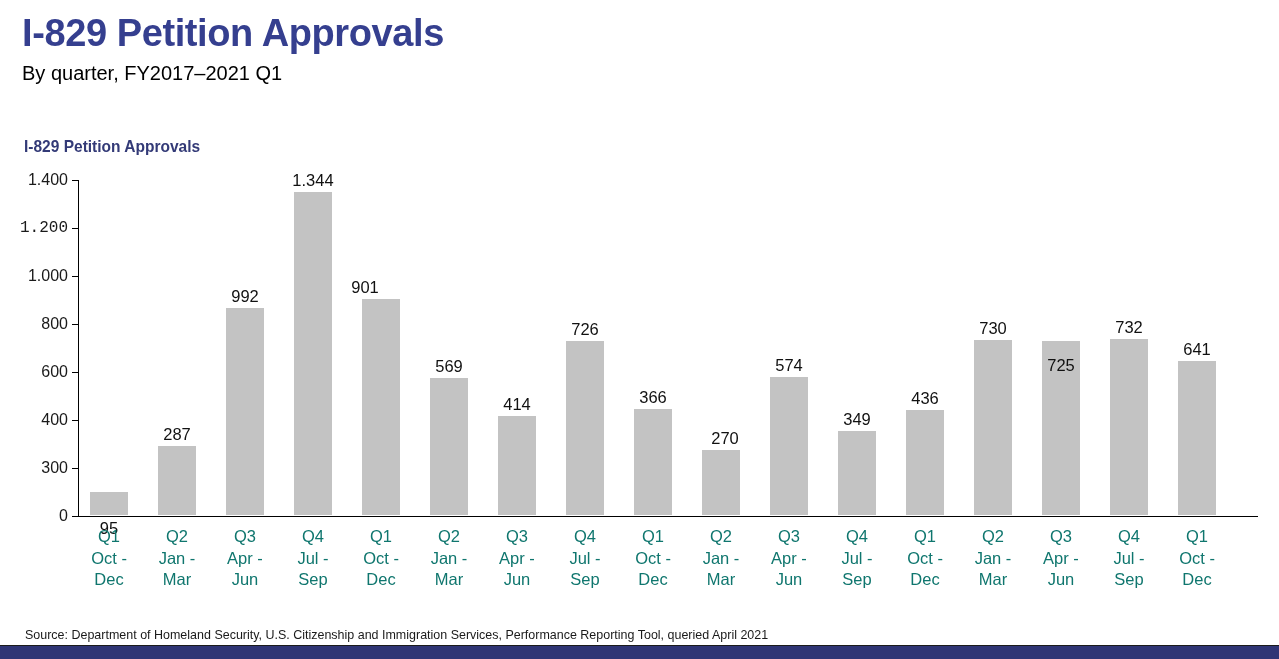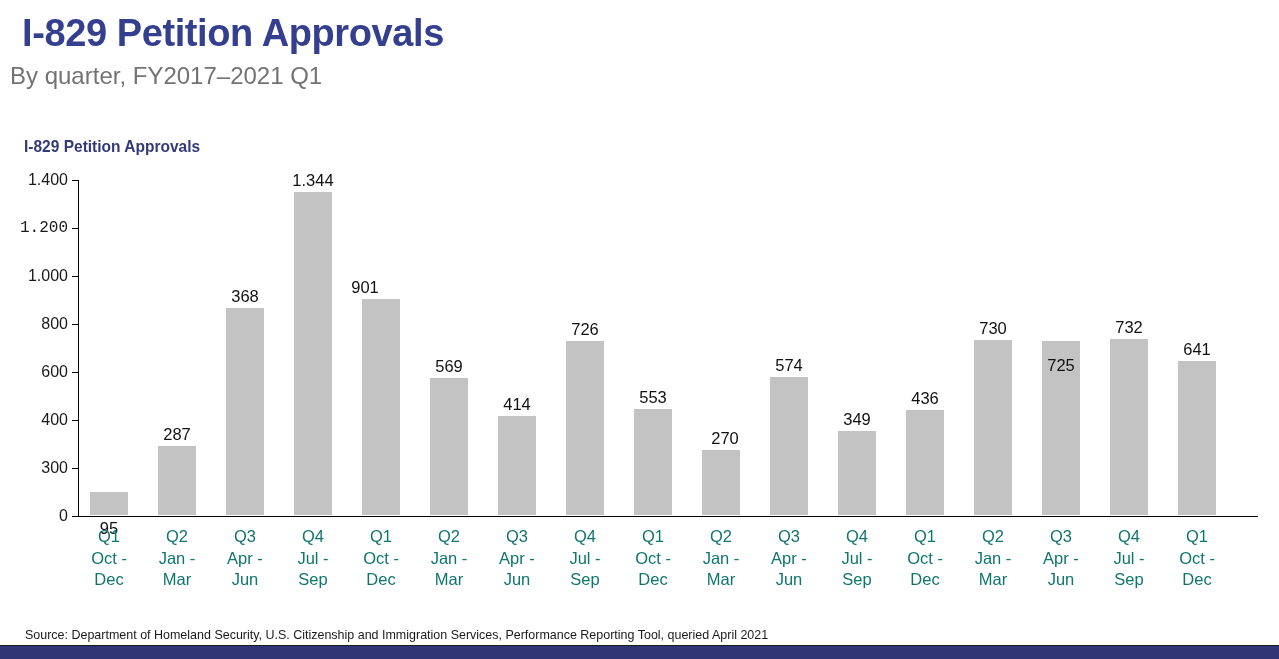--- a/index.html
+++ b/index.html
@@ -22,25 +22,25 @@
     left: 22px;
     top: 12px;
     font-size: 38px;
     font-weight: bold;
     color: #353f8f;
     letter-spacing: -0.4px;
     white-space: nowrap;
   }
   #slide-subtitle {
     position: absolute;
-    left: 10px;
+    left: 22px;
     top: 62px;
-    font-size: 24px;
+    font-size: 20px;
     font-weight: normal;
-    color: #737373;
+    color: #000000;
     white-space: nowrap;
   }
 
   
   #chart-area {
     position: absolute;
     left: 0;
     top: 110px;
     width: 1279px;
     height: 520px;
@@ -195,33 +195,33 @@
         <div class="y-tick" style="top: 240px;"></div>
         <div class="y-tick" style="top: 288px;"></div>
         <div class="y-tick" style="top: 336px;"></div>
       </div>
     <div id="bars">
         <div class="bar" style="left: 12px; height: 22.8px; background: rgb(195, 195, 195);"></div>
         <div class="bar-label" style="left: -4px; top: 292.2px; margin-top: 48px;">95</div>
         <div class="bar" style="left: 80px; height: 68.88px; background: rgb(195, 195, 195);"></div>
         <div class="bar-label" style="left: 64px; top: 246.12px;">287</div>
         <div class="bar" style="left: 148px; height: 207.12px; background: rgb(195, 195, 195);"></div>
-        <div class="bar-label" style="left: 132px; top: 107.88px;">368</div>
+        <div class="bar-label" style="left: 132px; top: 107.88px;">992</div>
         <div class="bar" style="left: 216px; height: 322.56px; background: rgb(195, 195, 195);"></div>
         <div class="bar-label" style="left: 200px; top: -7.56px;">1.344</div>
         <div class="bar" style="left: 284px; height: 216.24px; background: rgb(195, 195, 195);"></div>
         <div class="bar-label" style="left: 252px; top: 98.76px;">901</div>
         <div class="bar" style="left: 352px; height: 136.56px; background: rgb(195, 195, 195);"></div>
         <div class="bar-label" style="left: 336px; top: 178.44px;">569</div>
         <div class="bar" style="left: 420px; height: 99.36px; background: rgb(195, 195, 195);"></div>
         <div class="bar-label" style="left: 404px; top: 215.64px;">414</div>
         <div class="bar" style="left: 488px; height: 174.24px; background: rgb(195, 195, 195);"></div>
         <div class="bar-label" style="left: 472px; top: 140.76px;">726</div>
         <div class="bar" style="left: 556px; height: 106.32px; background: rgb(195, 195, 195);"></div>
-        <div class="bar-label" style="left: 540px; top: 208.68px;">553</div>
+        <div class="bar-label" style="left: 540px; top: 208.68px;">366</div>
         <div class="bar" style="left: 624px; height: 64.8px; background: rgb(195, 195, 195);"></div>
         <div class="bar-label" style="left: 612px; top: 250.2px;">270</div>
         <div class="bar" style="left: 692px; height: 137.76px; background: rgb(195, 195, 195);"></div>
         <div class="bar-label" style="left: 676px; top: 177.24px;">574</div>
         <div class="bar" style="left: 760px; height: 83.76px; background: rgb(195, 195, 195);"></div>
         <div class="bar-label" style="left: 744px; top: 231px;">349</div>
         <div class="bar" style="left: 828px; height: 104.64px; background: rgb(195, 195, 195);"></div>
         <div class="bar-label" style="left: 812px; top: 210.36px;">436</div>
         <div class="bar" style="left: 896px; height: 175.2px; background: rgb(195, 195, 195);"></div>
         <div class="bar-label" style="left: 880px; top: 139.8px;">730</div>

